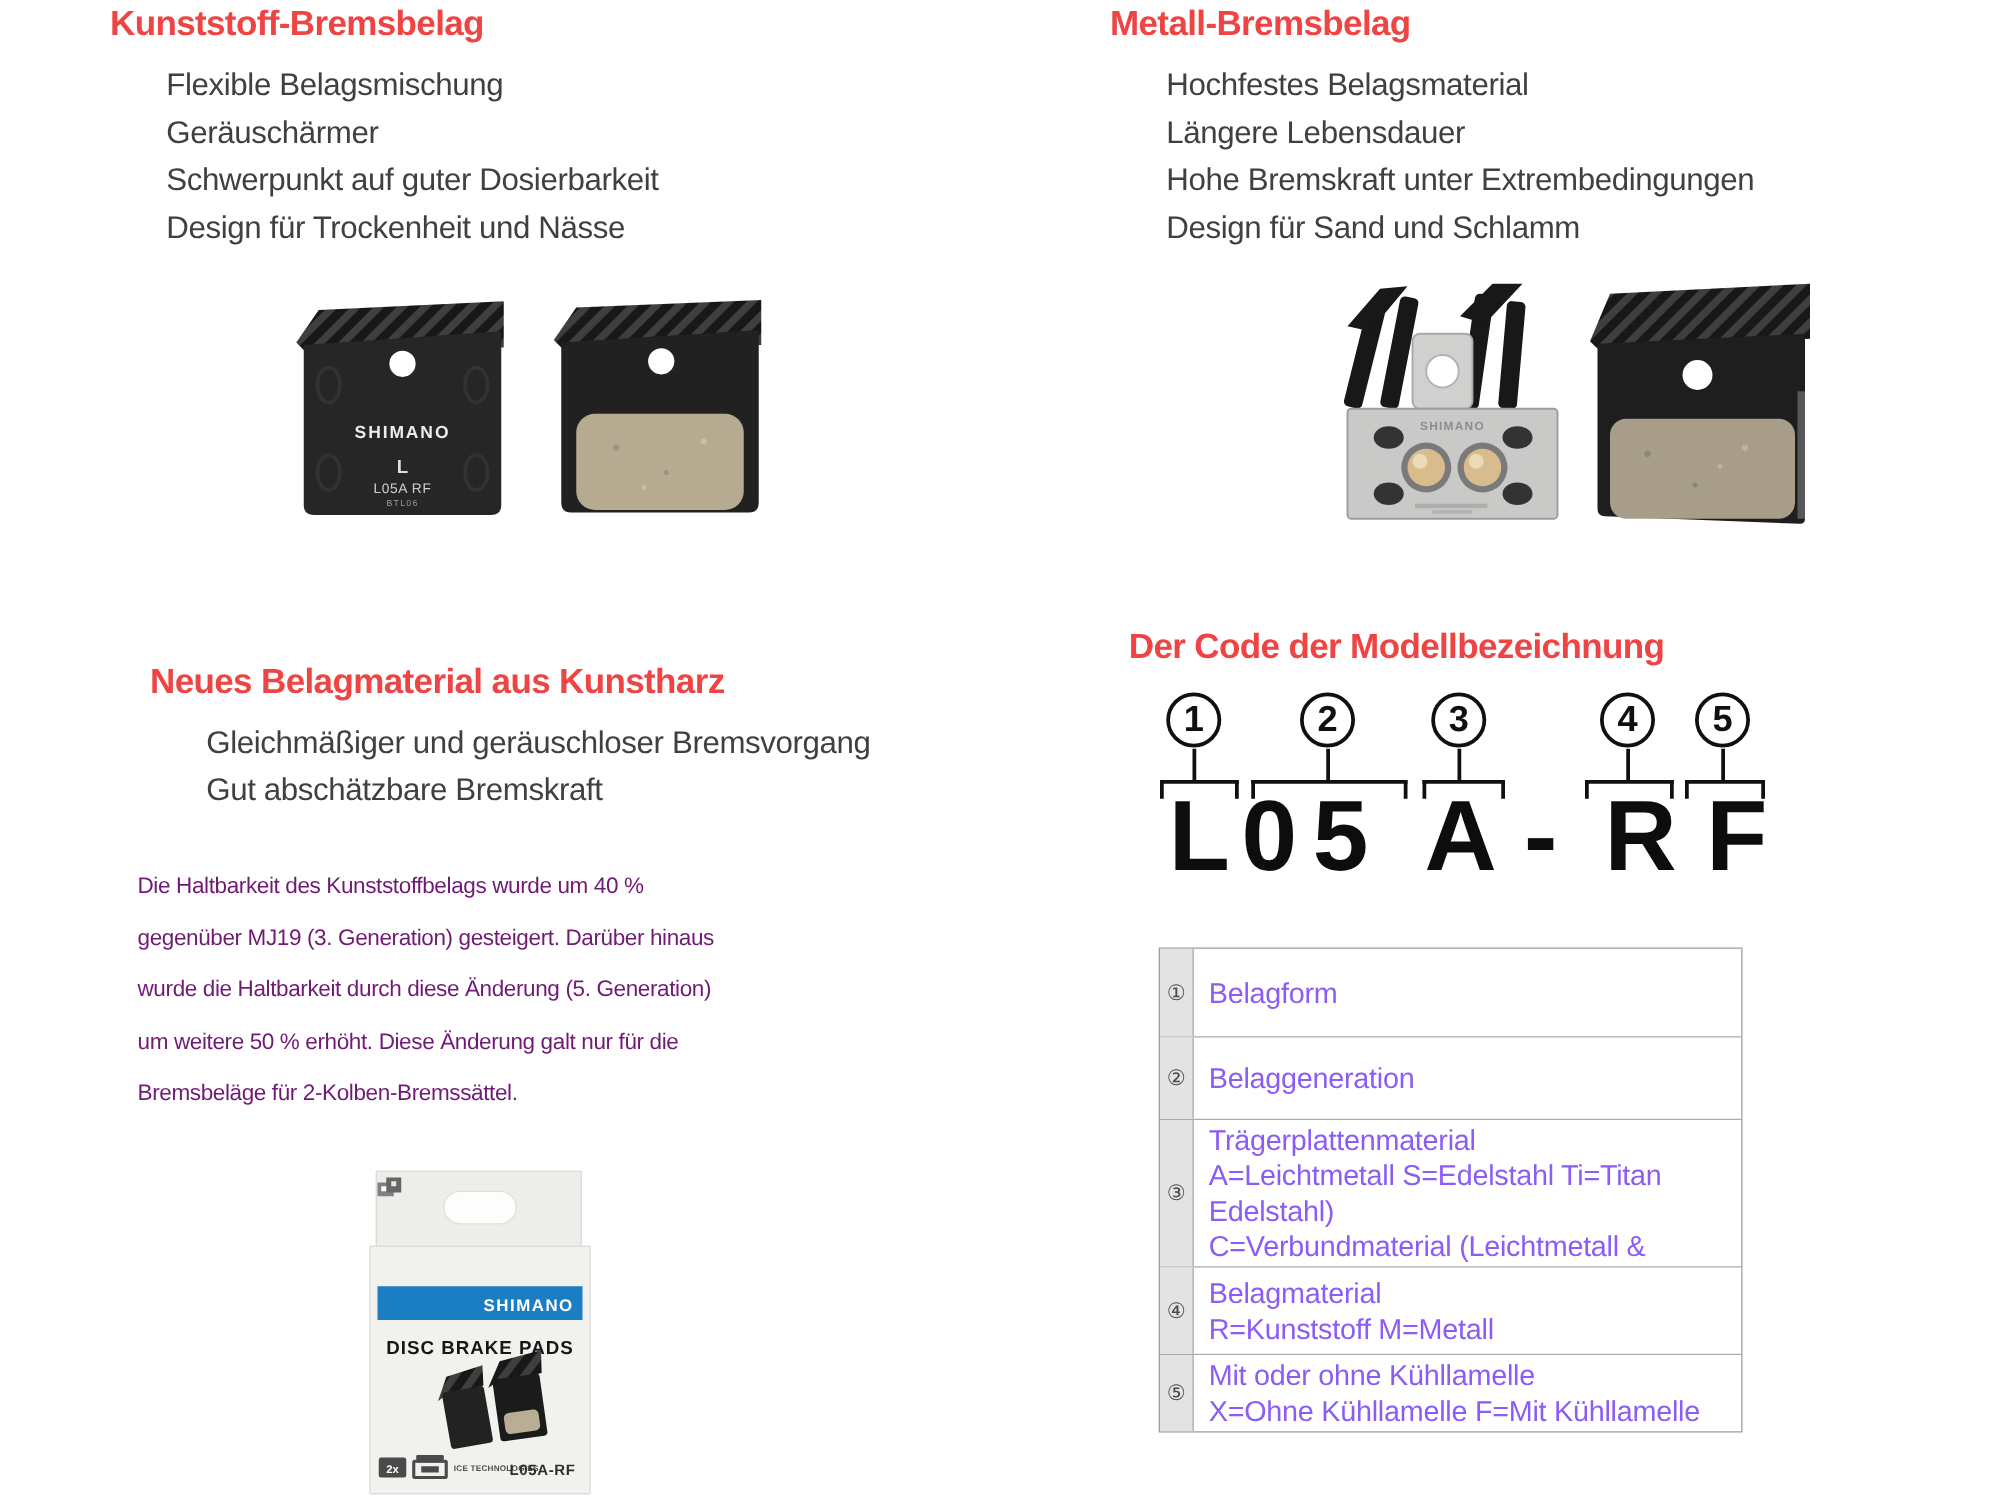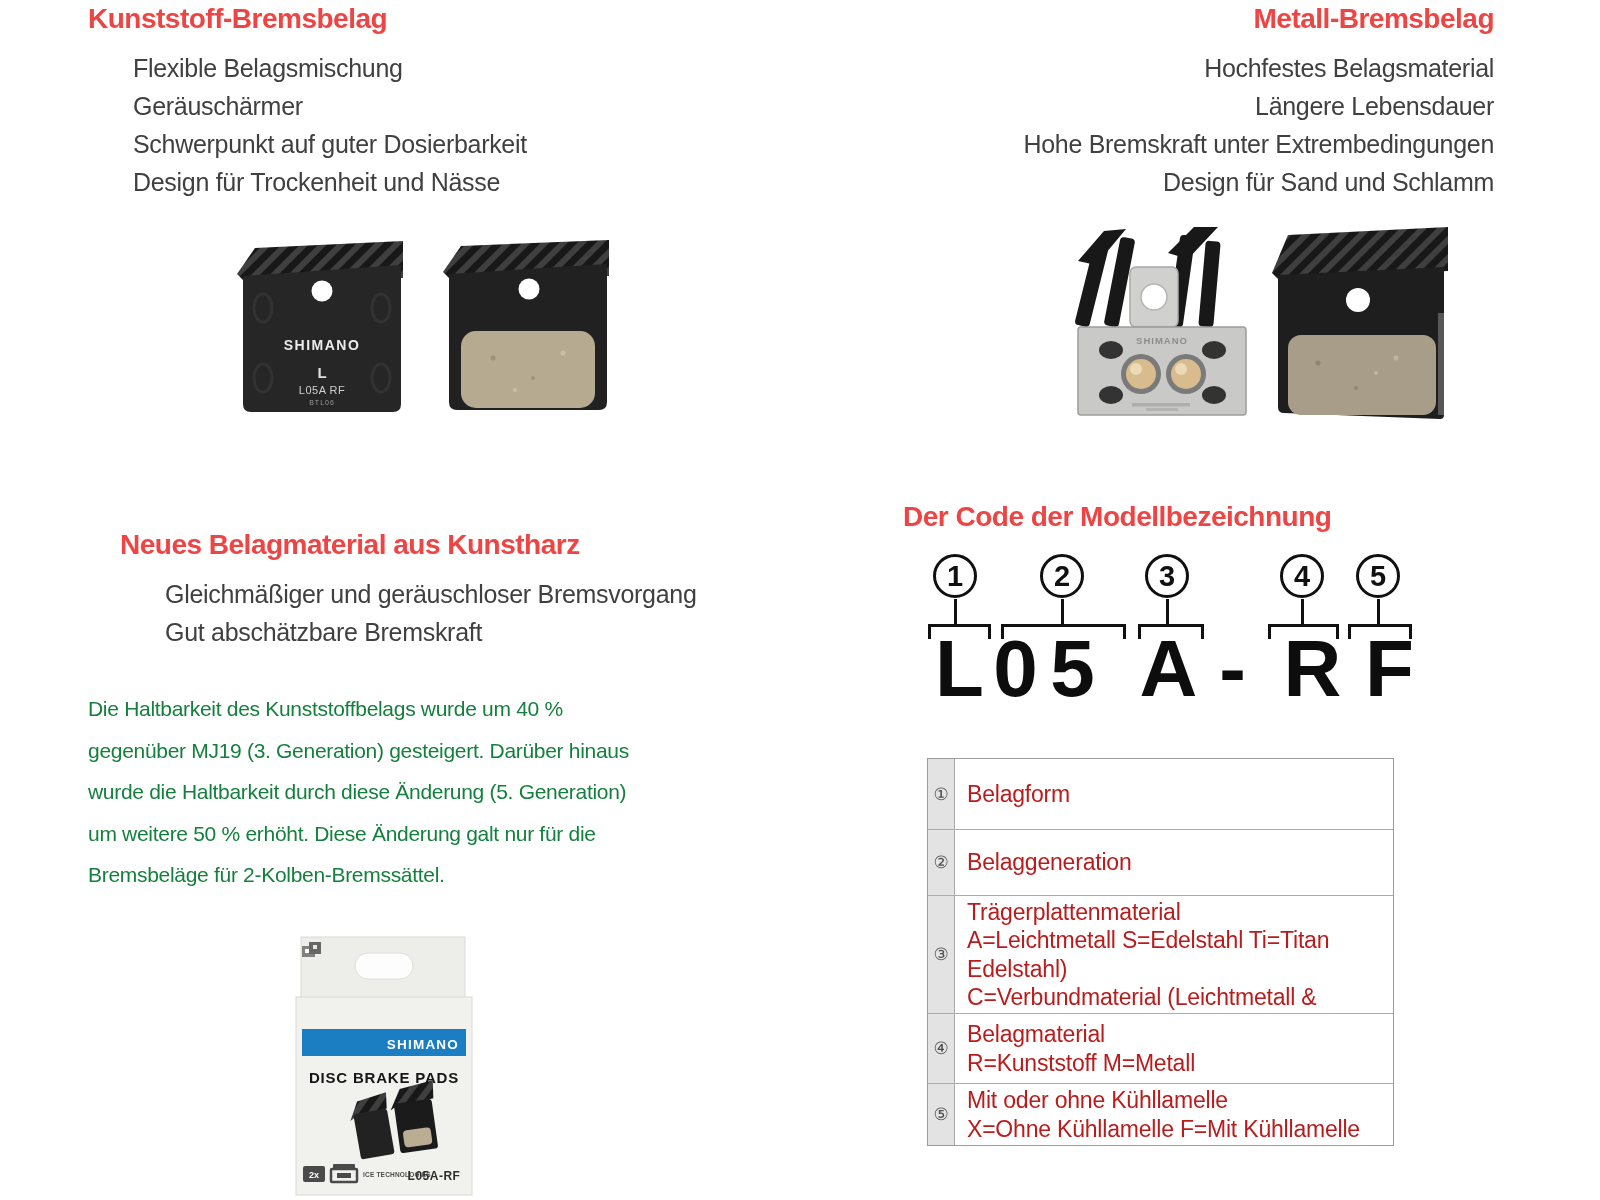--- a/index.html
+++ b/index.html
@@ -10,21 +10,21 @@
   }
   .abs { position:absolute; }
 
   .sec-title {
     font-size:28px; font-weight:bold; color:#ef4444; letter-spacing:-0.5px; line-height:34px;
   }
   .feature-list { margin-top:13px; padding-left:45px; }
   .feature-list .feat { font-size:25px; line-height:38px; color:#404040; letter-spacing:-0.3px; }
 
   .para { width:760px; }
-  .para .pline { font-size:21px; line-height:41.5px; color:#15803d; letter-spacing:-0.3px; }
+  .para .pline { font-size:18px; line-height:41.5px; color:#701a75; letter-spacing:-0.3px;margin-left:22px; }
 
   
   #code-diagram { width:512px; height:166px; }
   .cd-circle {
     position:absolute; top:12px; width:44px; height:44px; border:3.5px solid #101010;
     border-radius:50%; display:flex; align-items:center; justify-content:center;
     font-size:29px; font-weight:bold; color:#101010; background:#fff;
   }
   .cd-stem { position:absolute; top:57px; width:3px; height:25px; background:#101010; }
   .cd-bracket {
@@ -41,21 +41,21 @@
   .ct-row { display:flex; }
   .ct-row + .ct-row { border-top:1px solid #ababab; }
   .ct-num {
     width:27px; flex:0 0 27px; background:#e3e3e3; border-right:1px solid #ababab;
     display:flex; align-items:center; justify-content:center;
     font-size:17px; color:#4c4c4c;
   }
   .ct-body {
     flex:1; padding:6px 10px 6px 12px; display:flex; flex-direction:column; justify-content:center;
   }
-  .ct-body .ct-line { font-size:23px; line-height:28.5px; color:#b91c1c; letter-spacing:-0.2px; }
+  .ct-body .ct-line { font-size:23px; line-height:28.5px; color:#8b5cf6; letter-spacing:-0.2px; }
 
   svg text { font-family:"Liberation Sans", sans-serif; }
 </style>
 </head>
 <body>
 
 <section class="abs" style="left:88px; top:2px; width:770px;">
   <h2 class="sec-title">Kunststoff-Bremsbelag</h2>
   <div class="feature-list">
     <div class="feat">Flexible Belagsmischung</div>
@@ -153,21 +153,21 @@
         <rect x="40" y="231" width="22" height="6" rx="1" fill="#4a4a4a"></rect>
         <rect x="38" y="236" width="26" height="13" rx="1" fill="none" stroke="#4a4a4a" stroke-width="2.5"></rect>
         <rect x="44" y="240" width="14" height="5" fill="#4a4a4a"></rect>
       </g>
       <text x="70" y="244" font-size="6.5" font-weight="bold" fill="#4d4d4d" letter-spacing="0.2">ICE TECHNOLOGIES</text>
       <text x="141" y="247" text-anchor="middle" font-size="12" font-weight="bold" fill="#2e2e2e" letter-spacing="0.5">L05A-RF</text>
     </g>
   </svg>
 </div>
 
-<section class="abs" style="left:854px; top:2px; width:640px;text-align:right;">
+<section class="abs" style="left:888px; top:2px; width:640px;">
   <h2 class="sec-title">Metall-Bremsbelag</h2>
   <div class="feature-list">
     <div class="feat">Hochfestes Belagsmaterial</div>
     <div class="feat">Längere Lebensdauer</div>
     <div class="feat">Hohe Bremskraft unter Extrembedingungen</div>
     <div class="feat">Design für Sand und Schlamm</div>
   </div>
 </section>
 
 <div class="abs" style="left:1056px; top:223px; width:400px; height:200px;">

